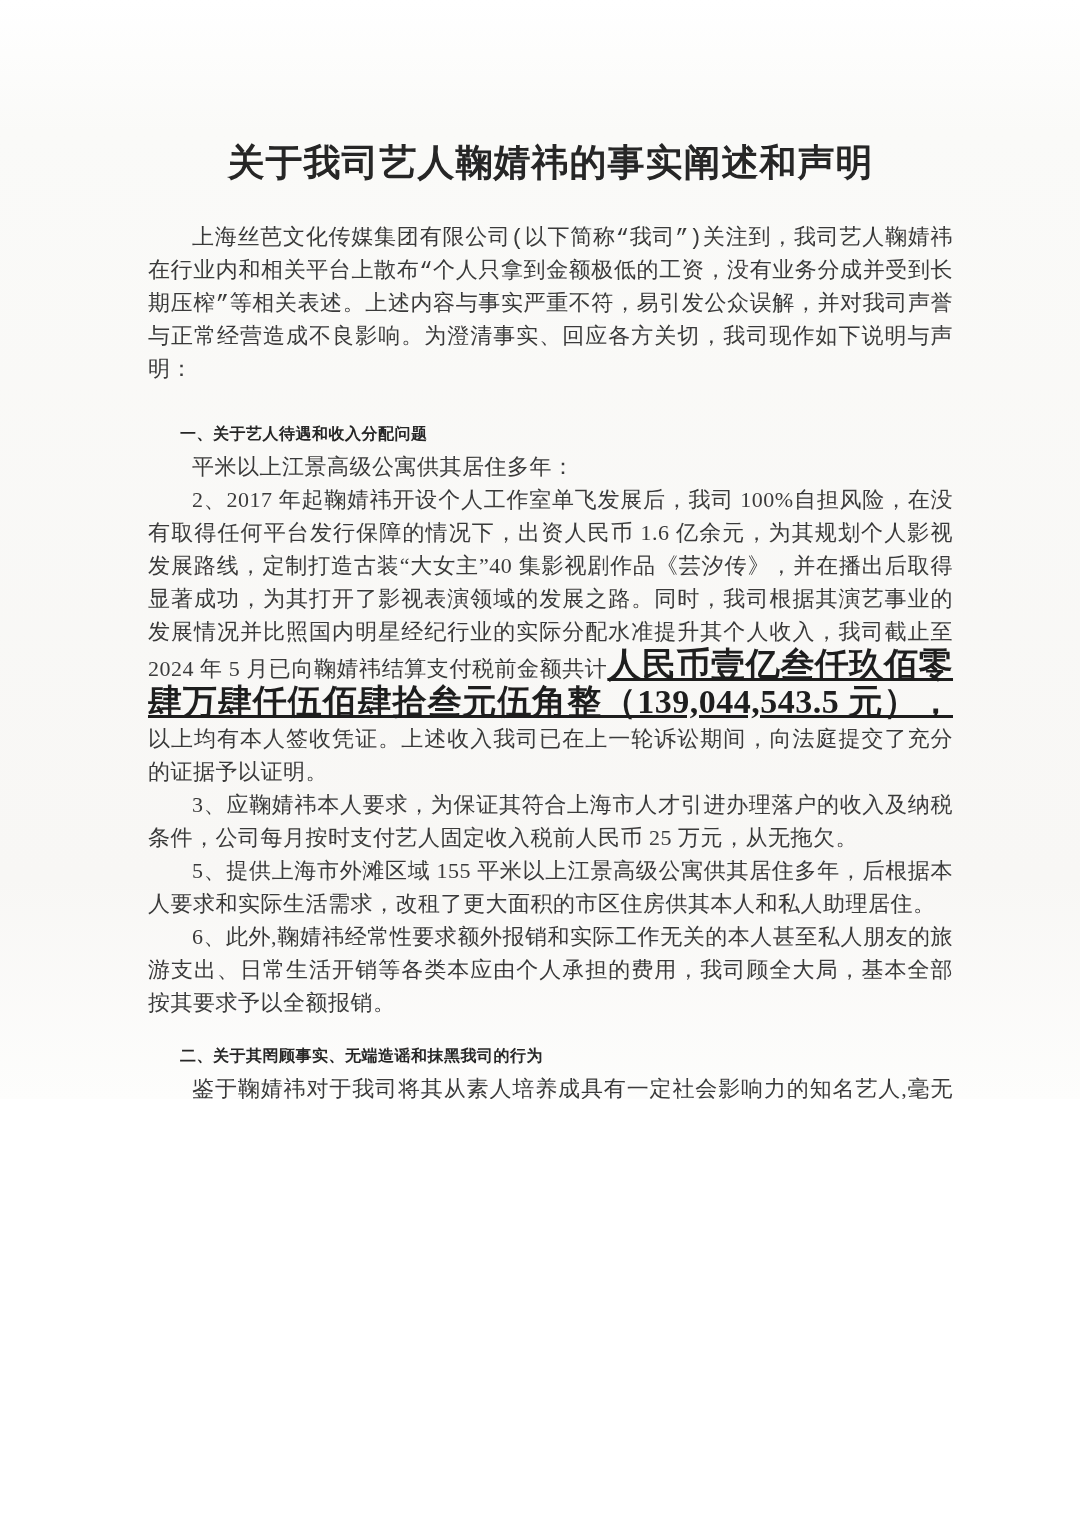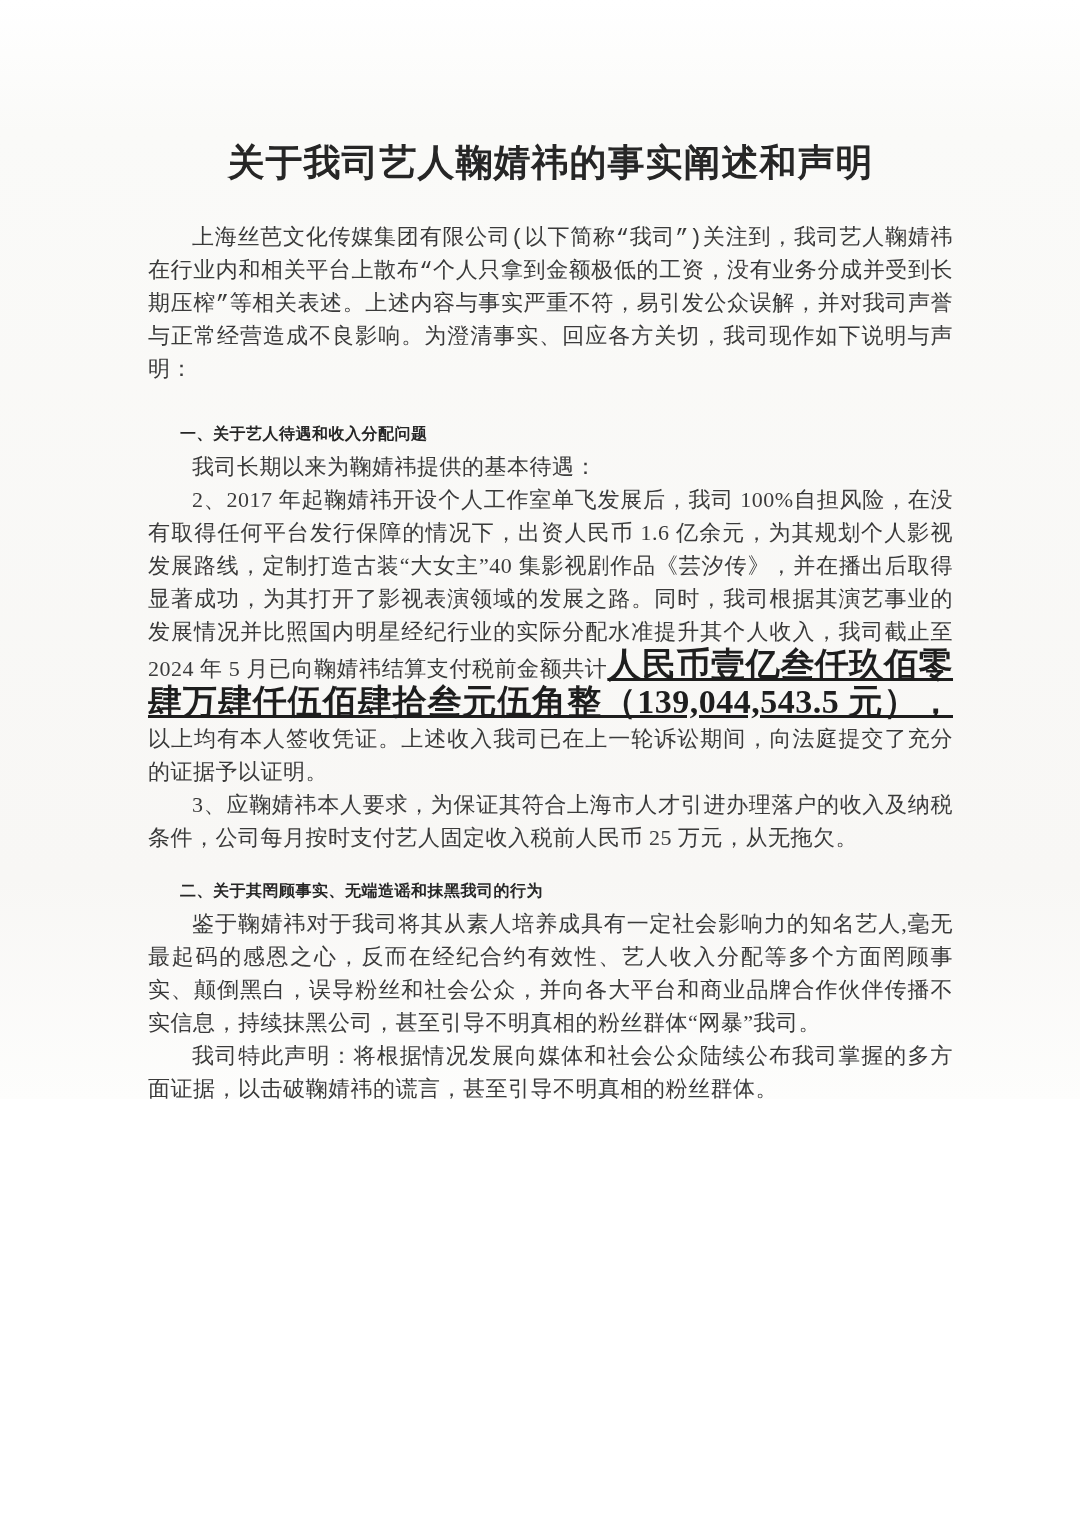--- a/index.html
+++ b/index.html
@@ -111,23 +111,25 @@
 <body>
 
 <div class="page">
   <div class="content">
 
     <h1 class="title">关于我司艺人鞠婧祎的事实阐述和声明</h1>
 
     <p class="para intro">上海丝芭文化传媒集团有限公司(以下简称“我司”)关注到，我司艺人鞠婧祎在行业内和相关平台上散布“个人只拿到金额极低的工资，没有业务分成并受到长期压榨”等相关表述。上述内容与事实严重不符，易引发公众误解，并对我司声誉与正常经营造成不良影响。为澄清事实、回应各方关切，我司现作如下说明与声明：</p>
 
     <h2 class="sec-heading">一、关于艺人待遇和收入分配问题</h2>
-    <p class="para">我司长期以来为鞠婧祎提供的基本待遇：</p>
+    <p class="para">平米以上江景高级公寓供其居住多年：</p>
     <p class="para"><span>2、2017 年起鞠婧祎开设个人工作室单飞发展后，我司 100%自担风险，在没有取得任何平台发行保障的情况下，出资人民币 1.6 亿余元，为其规划个人影视发展路线，定制打造古装“大女主”40 集影视剧作品《芸汐传》，并在播出后取得显著成功，为其打开了影视表演领域的发展之路。同时，我司根据其演艺事业的发展情况并比照国内明星经纪行业的实际分配水准提升其个人收入，我司截止至 2024 年 5 月已向鞠婧祎结算支付税前金额共计</span><span class="amount">人民币壹亿叁仟玖佰零肆万肆仟伍佰肆拾叁元伍角整（139,044,543.5 元），</span><span>以上均有本人签收凭证。上述收入我司已在上一轮诉讼期间，向法庭提交了充分的证据予以证明。</span></p>
     <p class="para">3、应鞠婧祎本人要求，为保证其符合上海市人才引进办理落户的收入及纳税条件，公司每月按时支付艺人固定收入税前人民币 25 万元，从无拖欠。</p>
+    <p class="para">5、提供上海市外滩区域 155 平米以上江景高级公寓供其居住多年，后根据本人要求和实际生活需求，改租了更大面积的市区住房供其本人和私人助理居住。</p>
+    <p class="para">6、此外,鞠婧祎经常性要求额外报销和实际工作无关的本人甚至私人朋友的旅游支出、日常生活开销等各类本应由个人承担的费用，我司顾全大局，基本全部按其要求予以全额报销。</p>
 
     <h2 class="sec-heading sec2-gap">二、关于其罔顾事实、无端造谣和抹黑我司的行为</h2>
     <p class="para">鉴于鞠婧祎对于我司将其从素人培养成具有一定社会影响力的知名艺人,毫无最起码的感恩之心，反而在经纪合约有效性、艺人收入分配等多个方面罔顾事实、颠倒黑白，误导粉丝和社会公众，并向各大平台和商业品牌合作伙伴传播不实信息，持续抹黑公司，甚至引导不明真相的粉丝群体“网暴”我司。</p>
     <p class="para">我司特此声明：将根据情况发展向媒体和社会公众陆续公布我司掌握的多方面证据，以击破鞠婧祎的谎言，甚至引导不明真相的粉丝群体。</p>
     <p class="para closing">特此声明！</p>
 
     <div class="sign-block">
       <div class="sign-company">上海丝芭文化传媒集团有限公司</div>
       <div class="sign-date">2025 年 12 月 16 日</div>
     </div>

